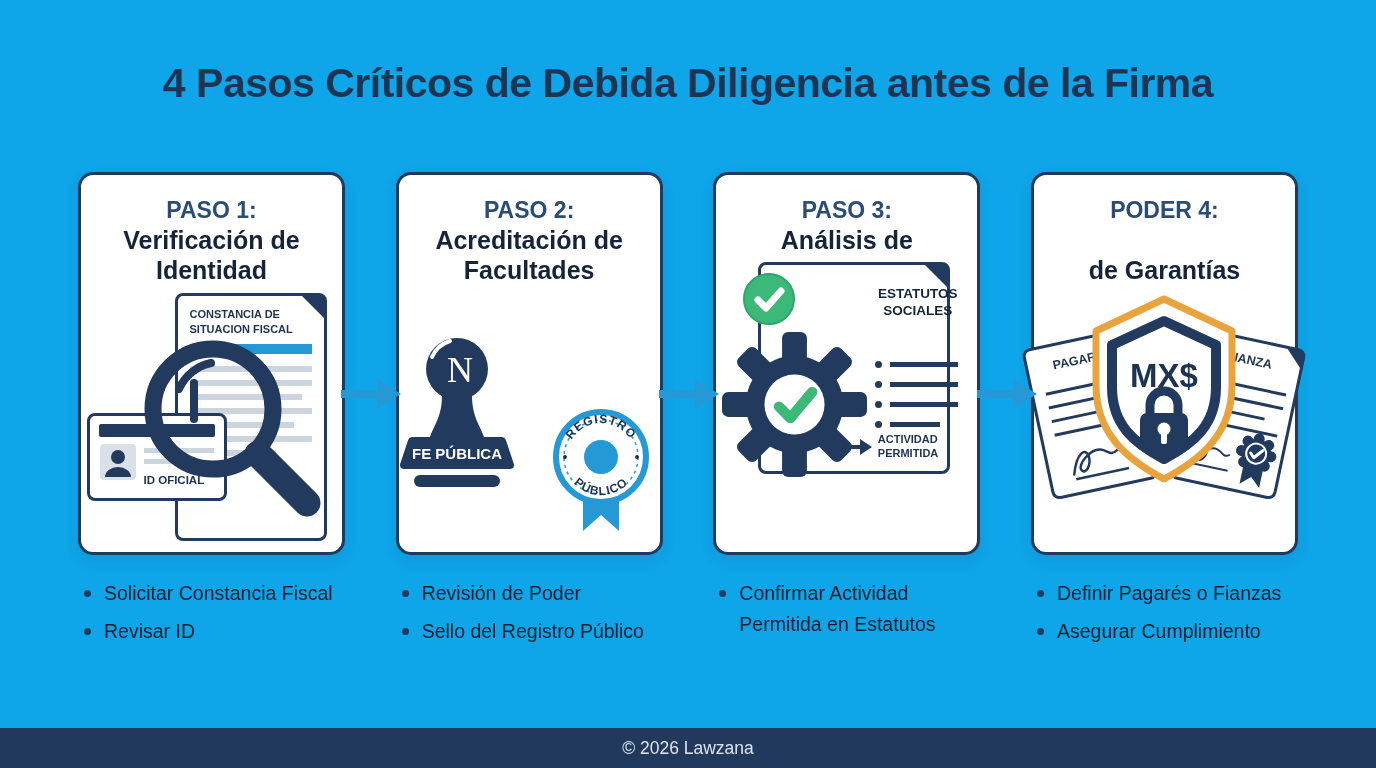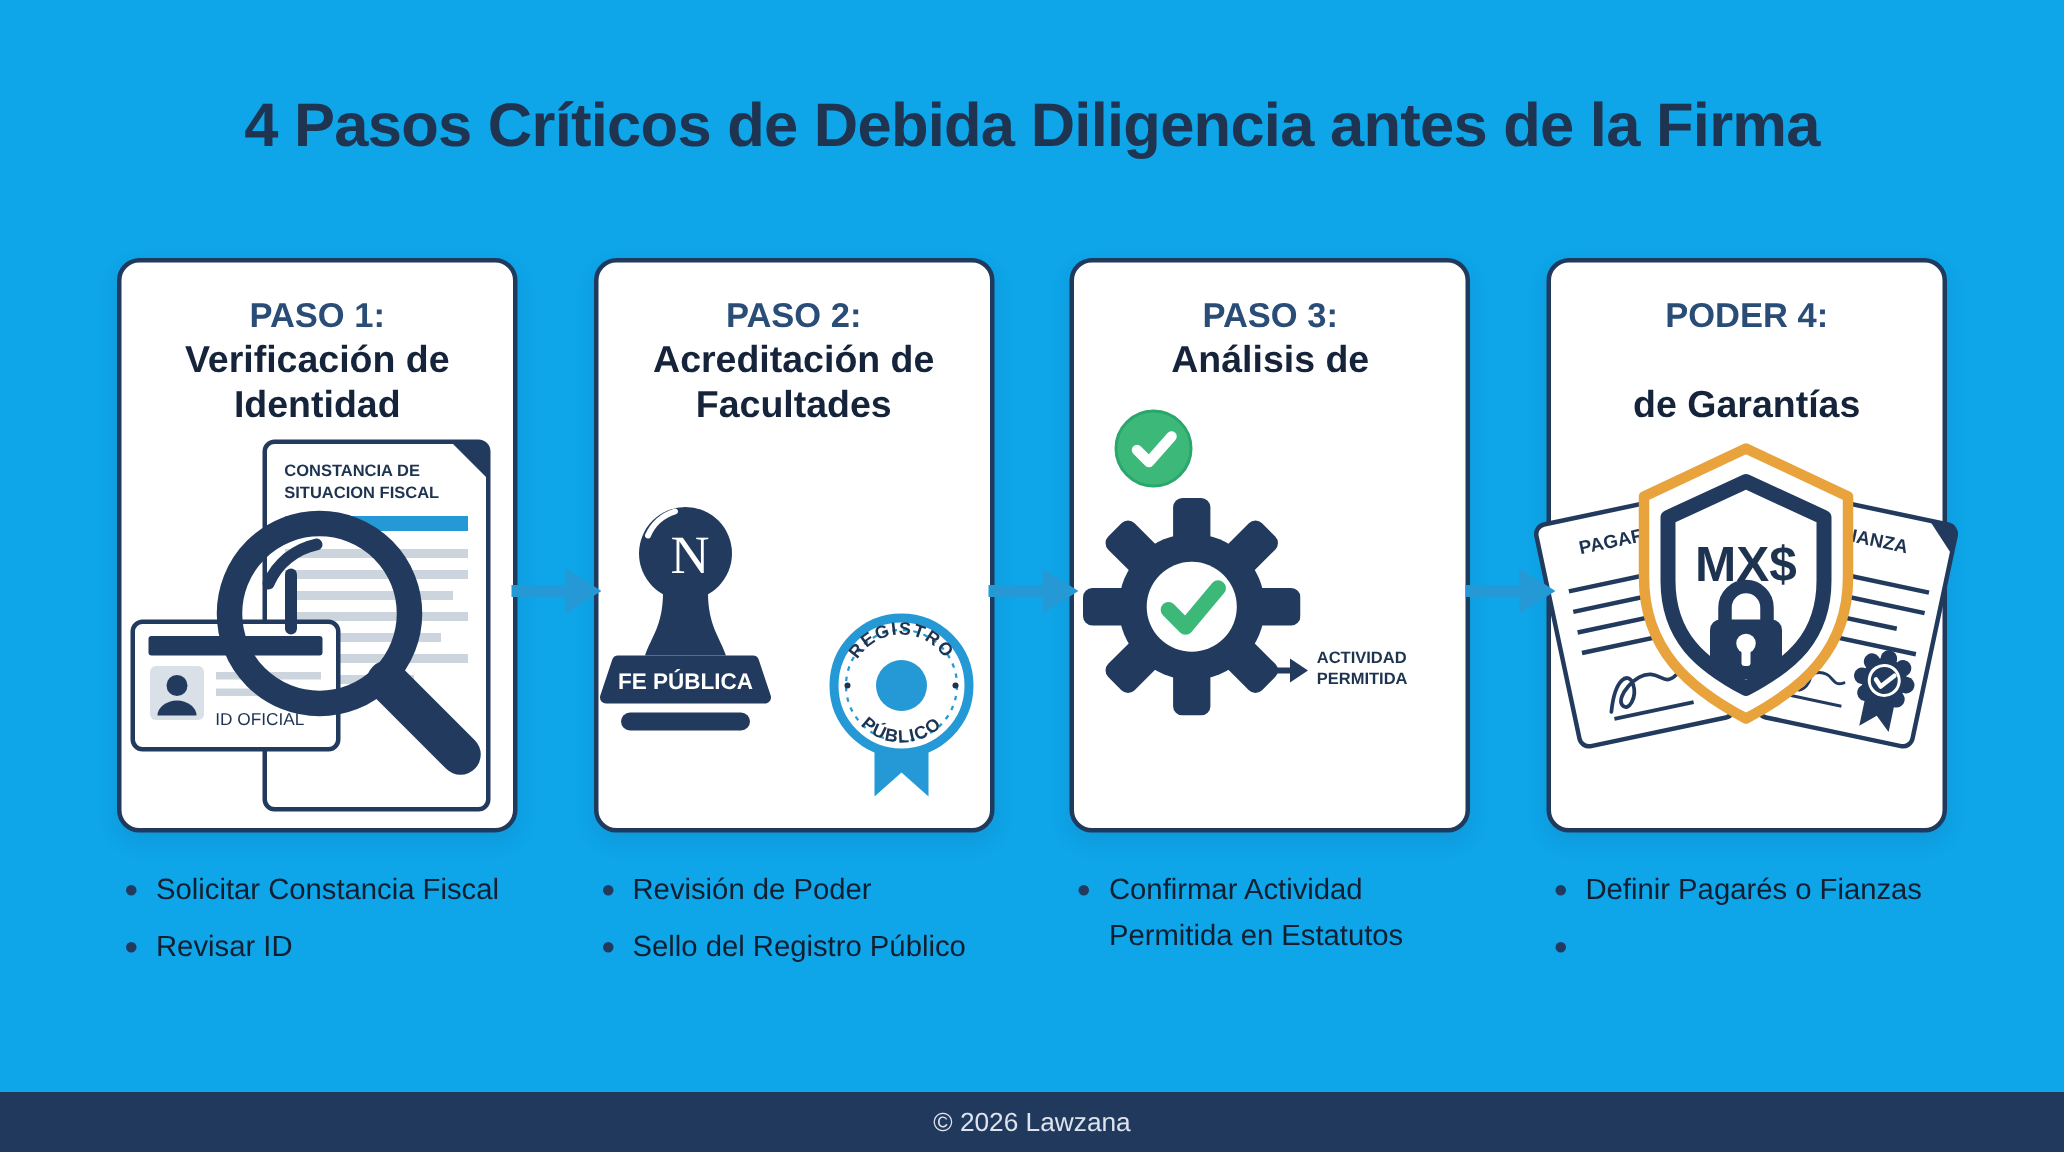--- a/index.html
+++ b/index.html
@@ -31,21 +31,21 @@
 
   
   .d1{left:88px;top:2px;width:152px;height:248px;}
   .d1t{position:absolute;top:11px;left:12px;right:8px;font-size:11px;font-weight:bold;color:#1d3350;line-height:1.35;}
   .d1b{position:absolute;top:48px;left:12px;width:122px;height:10px;background:#2499d6;}
   .gl{position:absolute;left:12px;height:6px;background:#ccd5de;}
   .idc{left:0;top:122px;width:140px;height:88px;z-index:2;}
   .idbar{position:absolute;top:8px;left:9px;right:9px;height:13px;background:#223a5e;border-radius:2px;}
   .idav{position:absolute;top:28px;left:10px;width:36px;height:36px;background:#d9e0e7;border-radius:4px;}
   .idl{position:absolute;left:54px;height:5px;background:#ccd5de;}
-  .idlbl{position:absolute;left:54px;top:58px;font-size:11.5px;font-weight:normal;color:#1d3350;}
+  .idlbl{position:absolute;left:54px;top:58px;font-size:11.5px;font-weight:bold;color:#1d3350;}
   .mag{position:absolute;left:44px;top:36px;z-index:3;}
 
   
   .d2{left:66px;top:0;width:150px;height:224px;}
   .d2t{position:absolute;top:10px;left:0;right:0;text-align:center;font-size:13.5px;font-weight:bold;color:#15243b;line-height:1.3;}
   .nl{position:absolute;left:16px;height:4px;background:#223a5e;}
   .sig2{position:absolute;left:28px;top:116px;}
   .d2u{position:absolute;left:16px;top:172px;width:118px;height:4px;background:#223a5e;}
   .stamp{position:absolute;left:-6px;top:42px;z-index:2;}
   .badge{position:absolute;left:148px;top:114px;z-index:3;}
@@ -167,20 +167,43 @@
         </svg>
       </div>
     </div>
 
     <div class="card">
       <div class="paso">PASO 3:</div>
       <div class="ctitle">
         <span>Análisis de</span><br>
       </div>
       <div class="ic ic3">
+        <div class="doc d3">
+          <div class="fold"></div>
+          <div class="d3t">
+            <span>ESTATUTOS</span><br>
+            <span>SOCIALES</span>
+          </div>
+          <div class="lrow" style="left:114px;top:96px;">
+            <div class="ldot"></div>
+              <div class="lln" style="width:68px;"></div>
+          </div>
+          <div class="lrow" style="left:114px;top:116px;">
+            <div class="ldot"></div>
+              <div class="lln" style="width:68px;"></div>
+          </div>
+          <div class="lrow" style="left:114px;top:136px;">
+            <div class="ldot"></div>
+              <div class="lln" style="width:68px;"></div>
+          </div>
+          <div class="lrow" style="left:114px;top:156px;">
+            <div class="ldot"></div>
+              <div class="lln" style="width:50px;"></div>
+          </div>
+        </div>
         <svg class="gck" width="54" height="54" viewBox="0 0 54 54">
           <circle cx="27" cy="27" r="25" fill="#3cb878" stroke="#2aa76b" stroke-width="2"></circle>
           <path d="M16 28 L24 36 L39 19" fill="none" stroke="#ffffff" stroke-width="7" stroke-linecap="round" stroke-linejoin="round"></path>
         </svg>
         <svg class="gear" width="145" height="145" viewBox="0 0 140 140">
           <g fill="#223a5e">
             <rect x="58" y="0" width="24" height="32" rx="6" transform="rotate(0 70 70)"></rect>
             <rect x="58" y="0" width="24" height="32" rx="6" transform="rotate(45 70 70)"></rect>
             <rect x="58" y="0" width="24" height="32" rx="6" transform="rotate(90 70 70)"></rect>
             <rect x="58" y="0" width="24" height="32" rx="6" transform="rotate(135 70 70)"></rect>
@@ -307,20 +330,21 @@
         </span>
       </div>
     </div>
     <div class="bcol">
       <div class="bullet">
         <span class="dot"></span>
         <span class="btxt">Definir Pagarés o Fianzas</span>
       </div>
       <div class="bullet">
         <span class="dot"></span>
+        <span class="btxt">Asegurar Cumplimiento</span>
       </div>
     </div>
   </div>
 
   <div class="footer">
     <span>© 2026 Lawzana</span>
   </div>
 
 </div>
 

